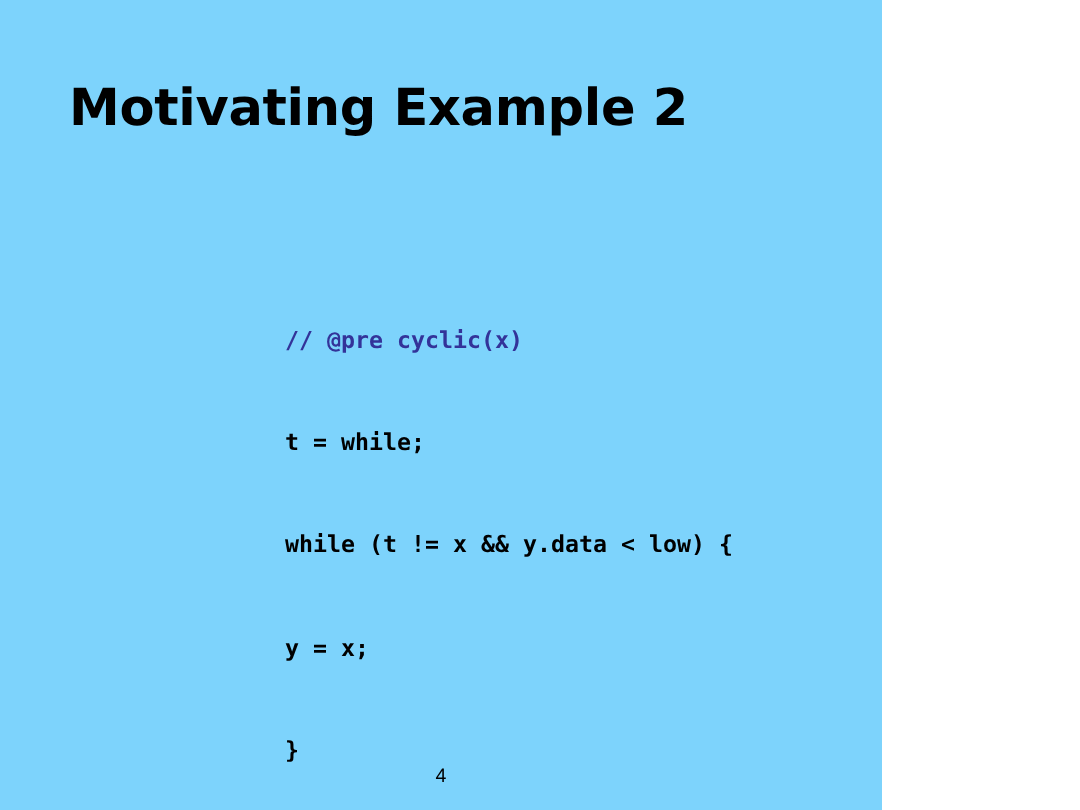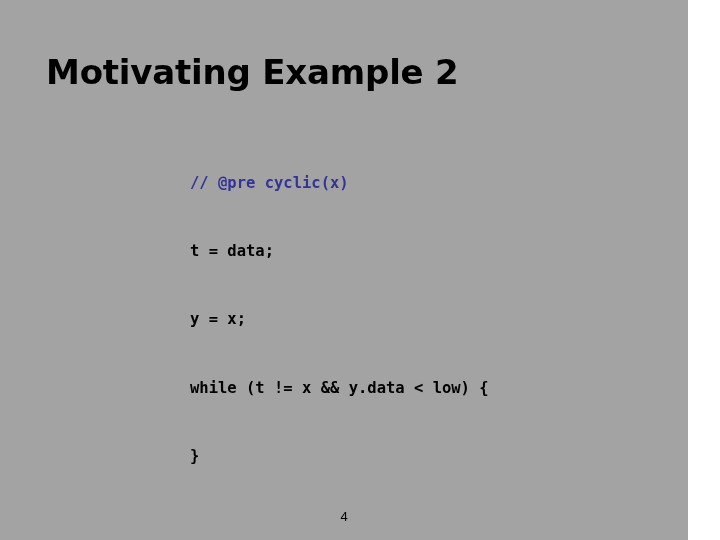--- a/index.html
+++ b/index.html
@@ -9,23 +9,23 @@
   body {
     width: 720px;
     height: 540px;
     background: #ffffff;
     font-family: "Liberation Sans", sans-serif;
     overflow: hidden;
     position: relative;
   }
   .slide {
     position: relative;
-    width: 688px;
+    width: 588px;
     height: 540px;
-    background: #a3a3a3;
+    background: #7dd3fc;
   }
   .slide-title {
     position: absolute;
     left: 46px;
     top: 53px;
     font-family: "DejaVu Sans", sans-serif;
     font-size: 34px;
     font-weight: bold;
     color: #000000;
     letter-spacing: -0.2px;
@@ -43,20 +43,21 @@
     color: #000000;
     white-space: pre;
   }
   .code-line {
     white-space: pre;
     height: 22.8px;
     color: #000000;
   }
   .code-line.comment {
     color: #333399;
+    margin-top: 44px;
   }
   .page-number {
     position: absolute;
     left: 0;
     right: 0;
     top: 509px;
     text-align: center;
     font-family: "Liberation Sans", sans-serif;
     font-size: 13px;
     font-weight: normal;
@@ -65,23 +66,23 @@
 </style>
 </head>
 <body>
 
 <div class="slide">
 
   <div class="slide-title">Motivating Example 2</div>
 
   <div class="code-block">
     <div class="code-line comment">// @pre cyclic(x)</div>
-    <div class="code-line">t = data;</div>
+    <div class="code-line">t = while;</div>
+    <div class="code-line">while (t != x &amp;&amp; y.data &lt; low) {</div>
     <div class="code-line">y = x;</div>
-    <div class="code-line">while (t != x &amp;&amp; y.data &lt; low) {</div>
     <div class="code-line">}</div>
     
     
     
     
     
     
     
     
     

